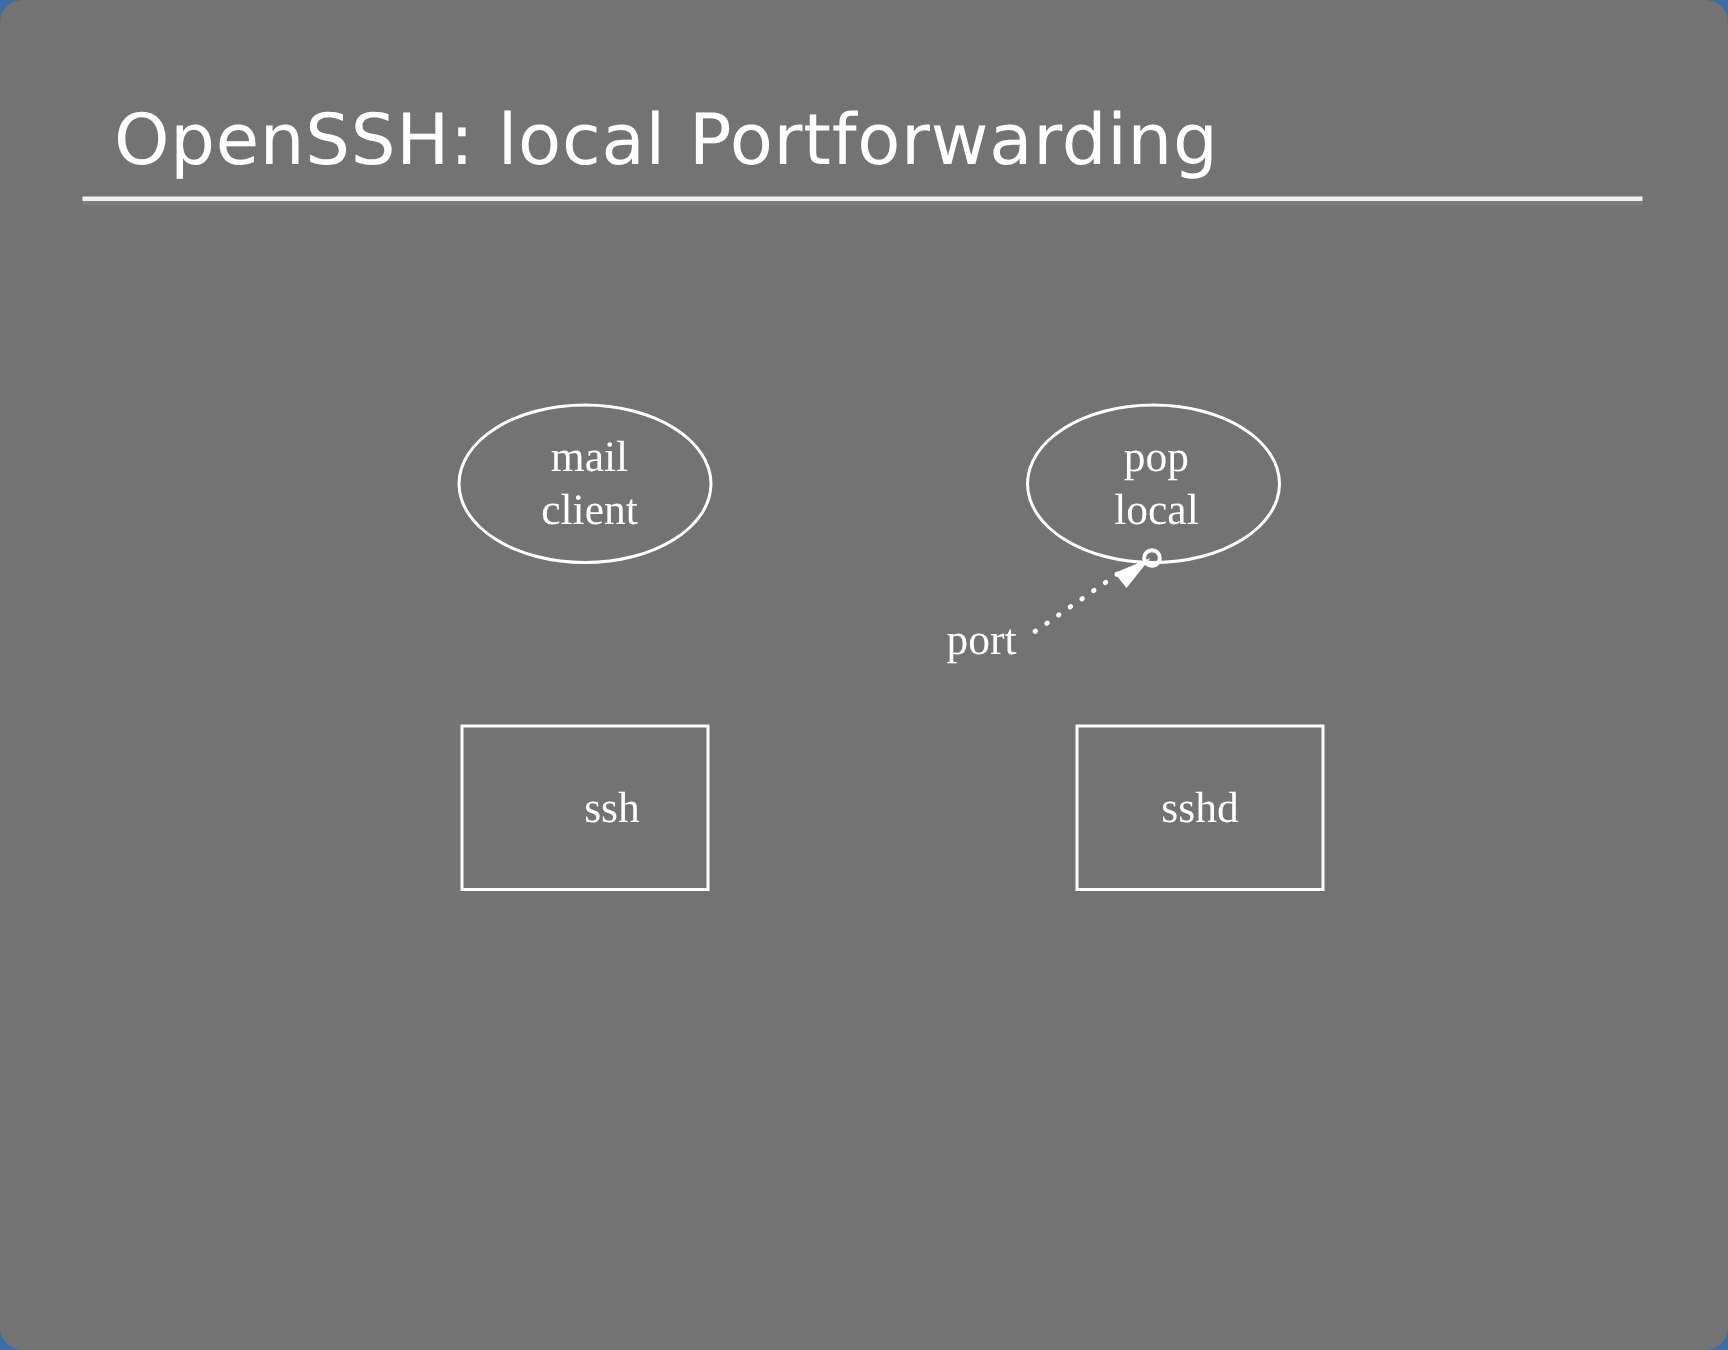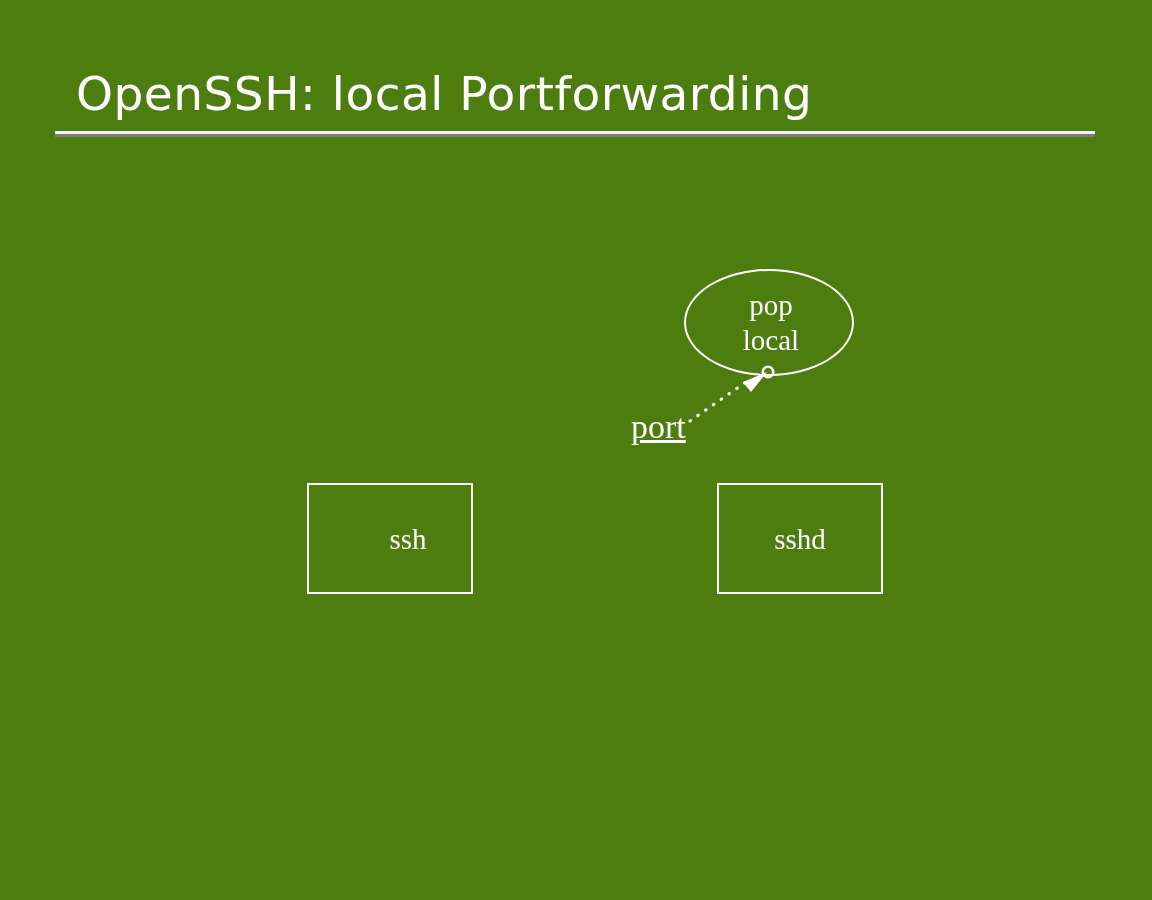--- a/index.html
+++ b/index.html
@@ -14,21 +14,22 @@
     overflow: hidden;
     position: relative;
   }
 
   #slide {
     position: absolute;
     left: 0;
     top: 0;
     width: 1152px;
     height: 900px;
-    background: #4d7c0f;
+    background: #737373;
+    border-radius: 15px;
   }
 
   
   #slide-title {
     position: absolute;
     left: 76px;
     top: 64px;
     width: 1020px;
     height: 62px;
     color: #ffffff;
@@ -136,24 +137,23 @@
     margin-left: 32px;
   }
 
   
   #port-label {
     position: absolute;
     left: 631px;
     top: 410px;
     color: #ffffff;
     font-family: "Liberation Serif", serif;
-    font-size: 34px;
+    font-size: 29px;
     line-height: 34px;
     white-space: nowrap;
-    text-decoration: underline;
   }
 
   #port-connector {
     position: absolute;
     left: 620px;
     top: 355px;
     width: 180px;
     height: 100px;
     overflow: visible;
   }
@@ -165,20 +165,26 @@
 
   <div id="slide-title">OpenSSH: local Portforwarding</div>
 
   <div id="title-rule">
     <div class="rule-top"></div>
     <div class="rule-bot"></div>
   </div>
 
   <div id="diagram">
 
+    <div id="mail-client-node" class="node-ellipse">
+      <div class="label-stack">
+        <span class="line">mail</span>
+        <span class="line">client</span>
+      </div>
+    </div>
 
     <div id="pop-server-node" class="node-ellipse">
       <div class="label-stack">
         <span class="line">pop</span>
         <span class="line">local</span>
       </div>
     </div>
 
     <div id="ssh-node" class="node-box">
       <span>ssh</span>

